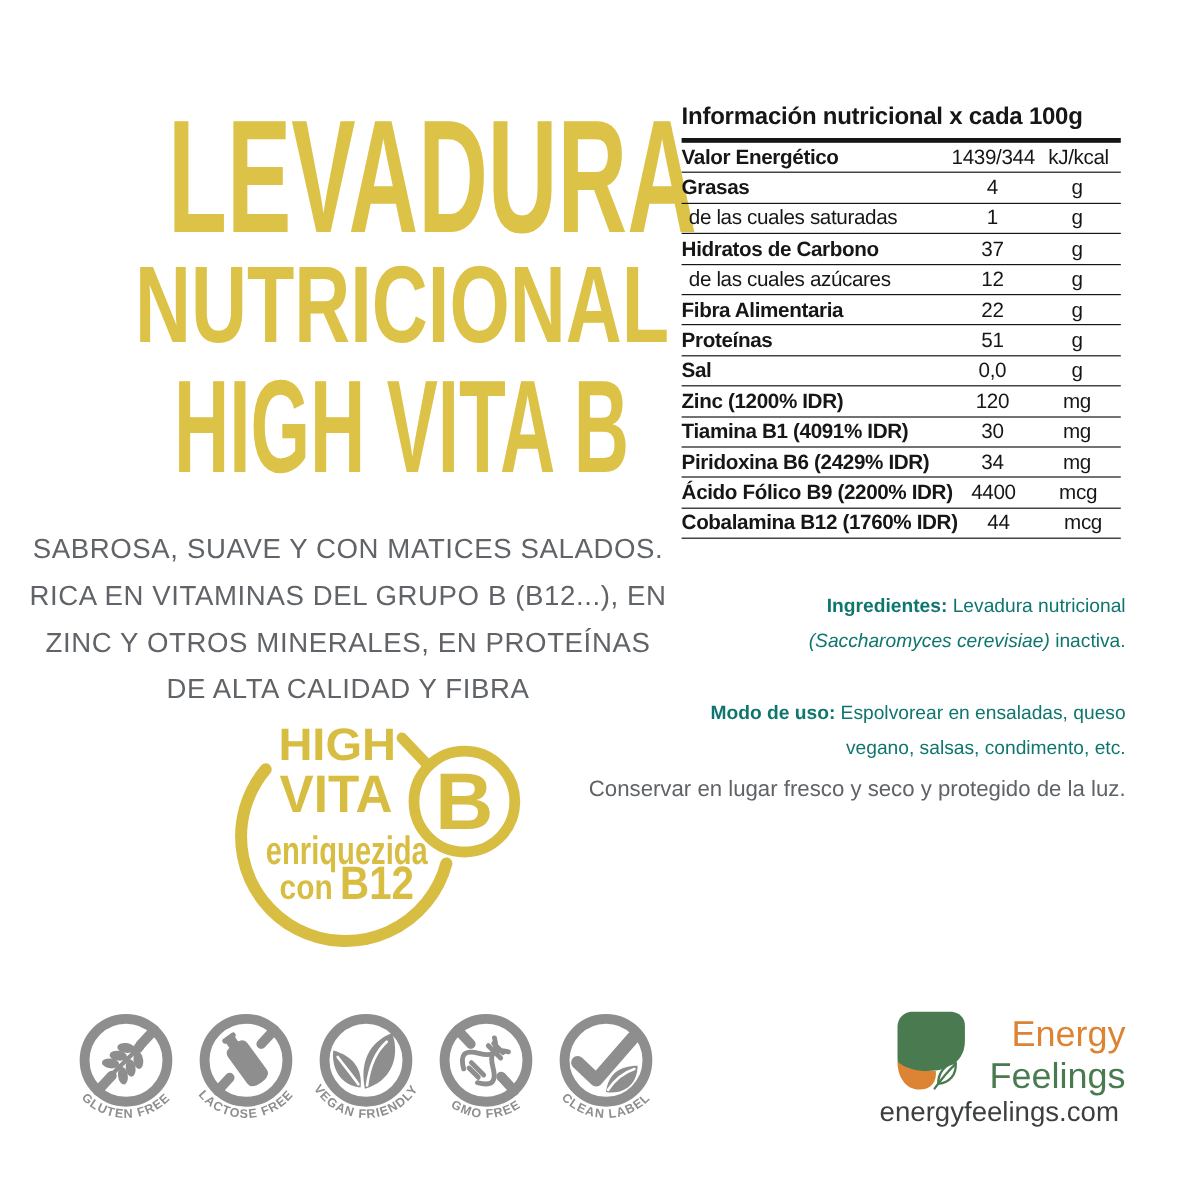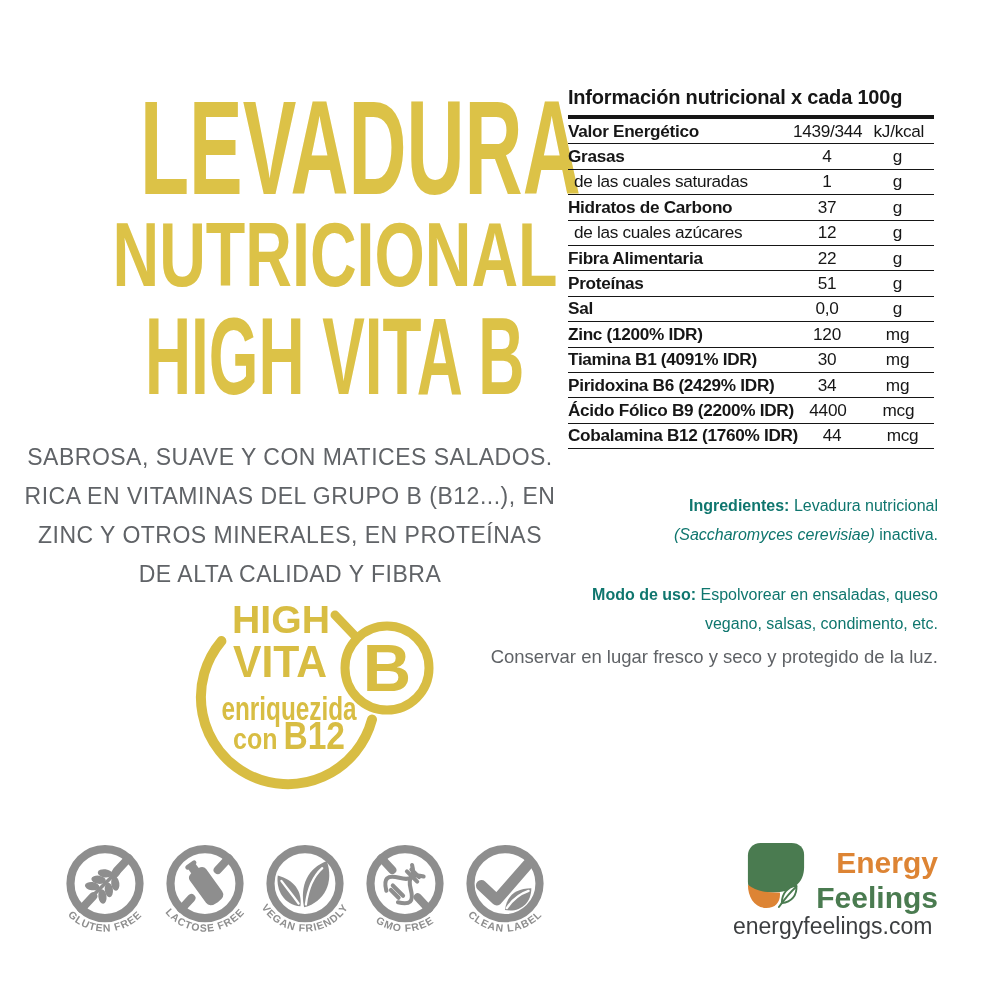--- a/index.html
+++ b/index.html
@@ -84,21 +84,21 @@
   .fillg{fill:var(--icon-gray)}
   .stem{stroke:var(--icon-gray);stroke-width:4;stroke-linecap:round}
   .vein{stroke:#ffffff;stroke-width:2.5;fill:none;stroke-linecap:round}
   .strands path,.strands line{stroke:var(--icon-gray);stroke-width:4.5;fill:none;stroke-linecap:round}
   .check{stroke:var(--icon-gray);stroke-width:12;fill:none;stroke-linecap:round;stroke-linejoin:round}
   .labelpath{fill:none}
   .cert-label{font-size:11.5px;letter-spacing:1px;fill:var(--icon-gray);font-weight:bold}
 
   
   .logo-mark{position:absolute;left:745px;top:842px;width:62px;height:70px}
-  .brand-text{position:absolute;left:795px;top:845px;width:143px;text-align:right;font-weight:bold;line-height:35px}
+  .brand-text{position:absolute;left:795px;top:845px;width:143px;text-align:right;font-weight:normal;line-height:35px}
   .brand-text .row1{color:var(--brand-orange);font-size:30px}
   .brand-text .row2{color:var(--brand-green);font-size:30px}
   .website{position:absolute;left:733px;top:913px;width:207px;text-align:left;font-size:23px;color:var(--website-gray)}
 </style>
 </head>
 <body>
 
 <div>
   <div class="title-line l1">LEVADURA</div>
   <div class="title-line l2">NUTRICIONAL</div>

